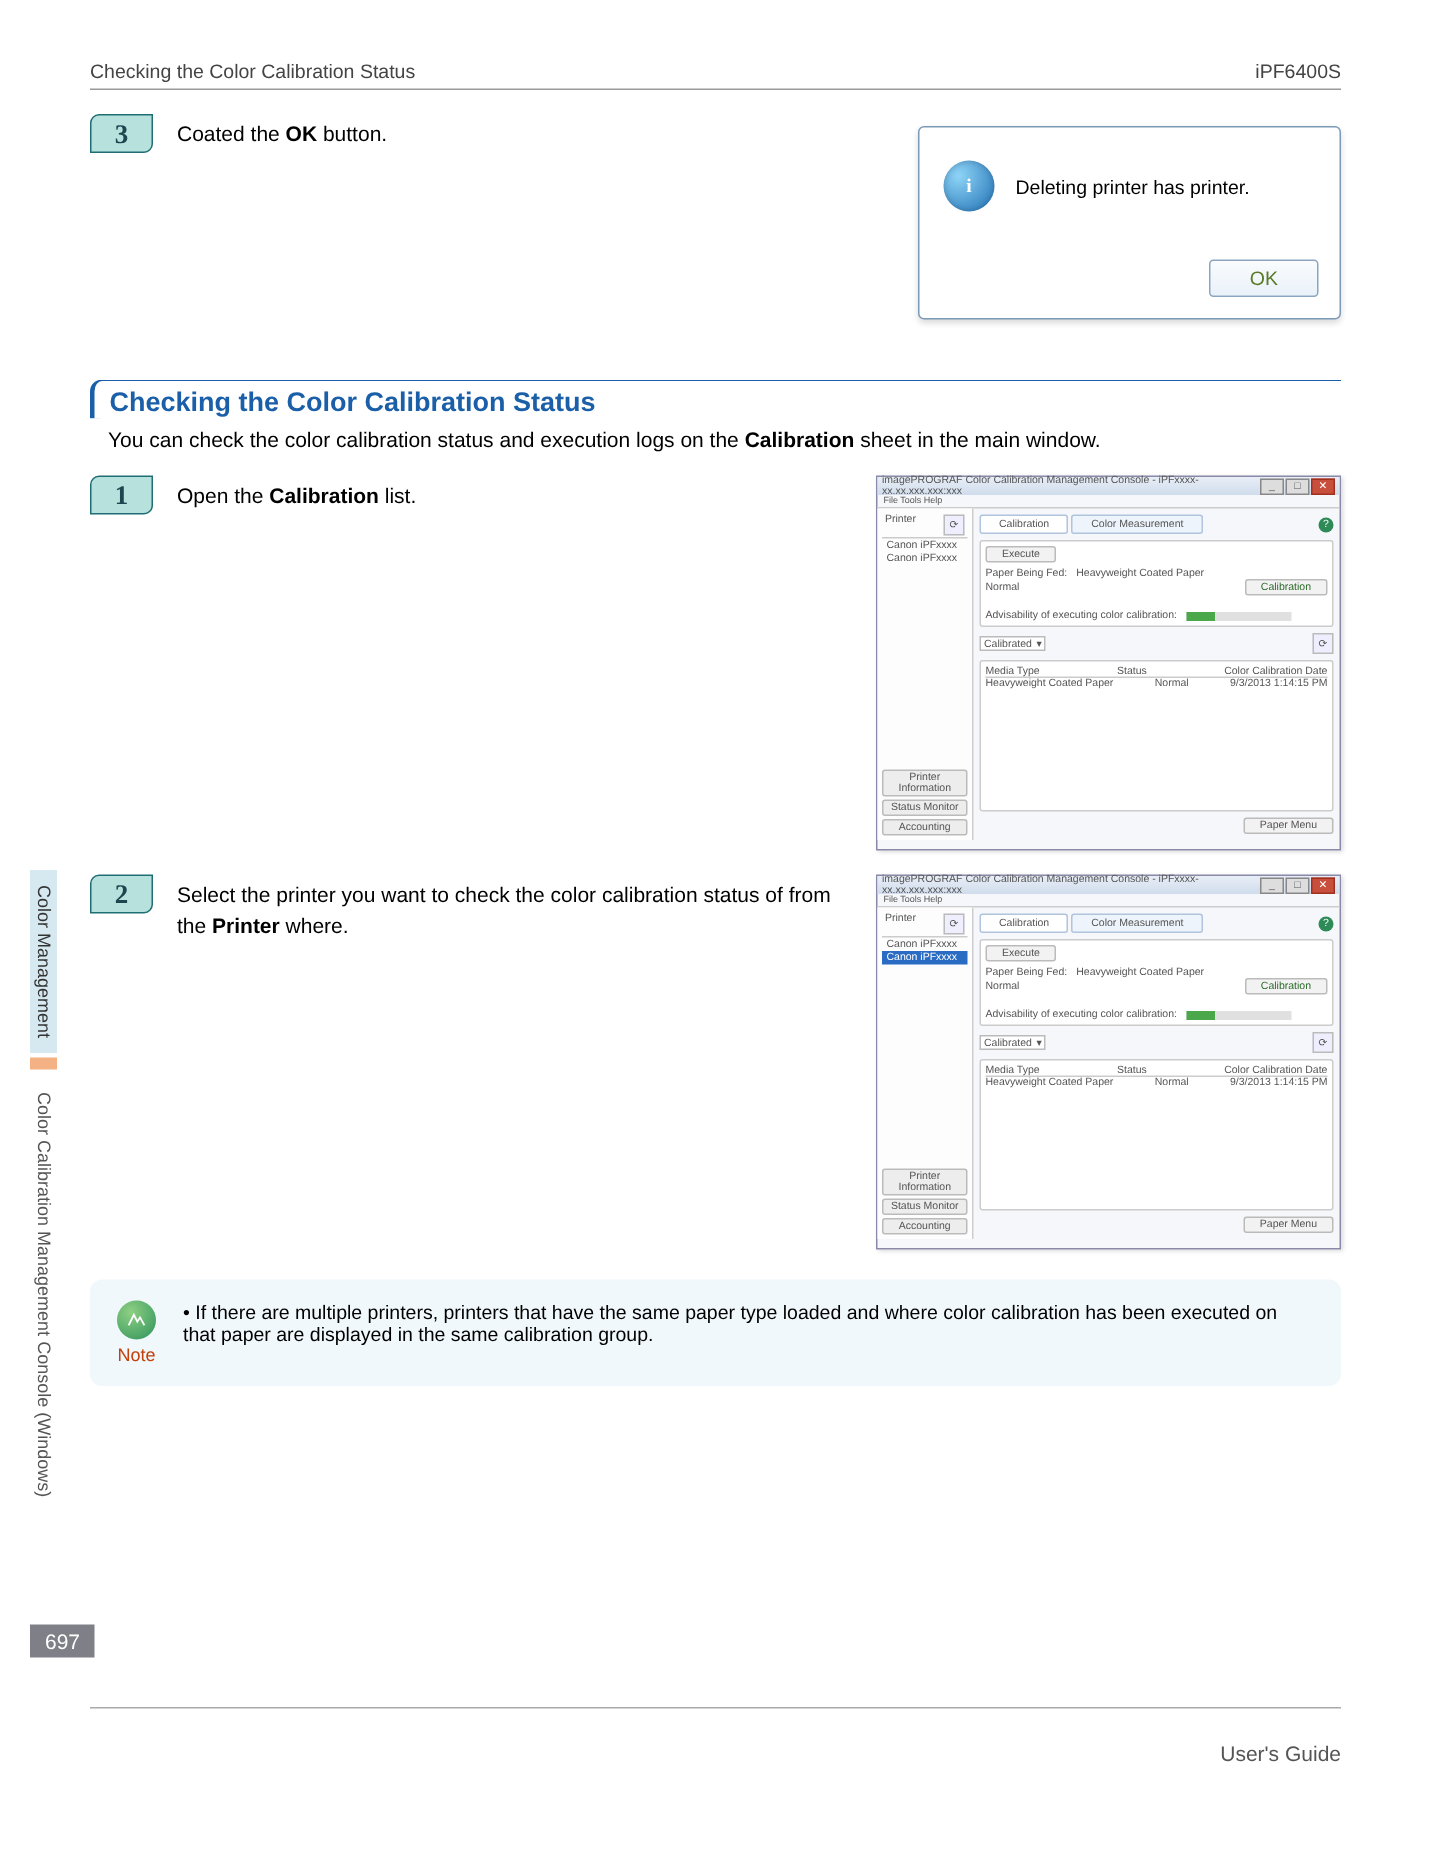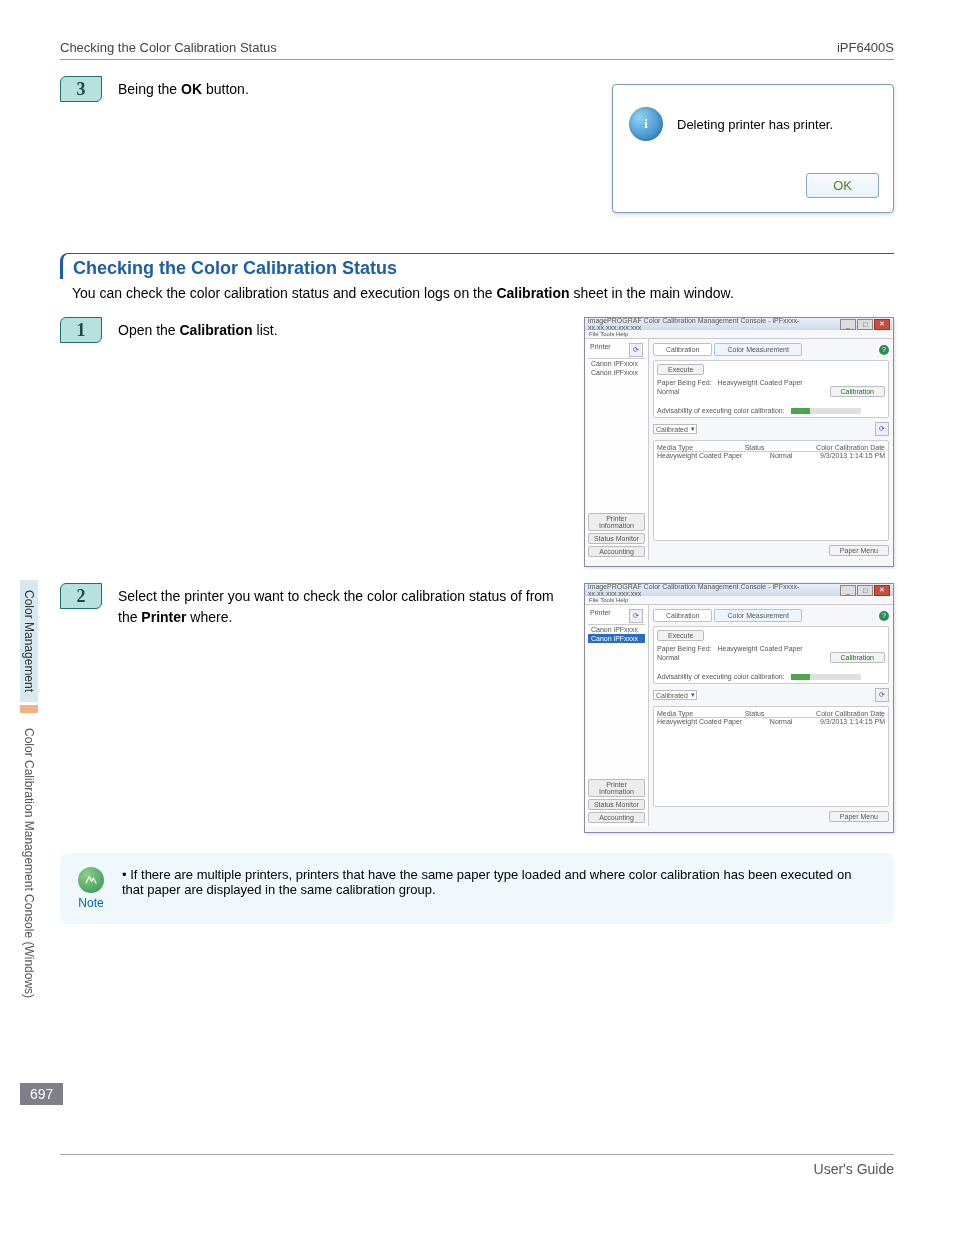--- a/index.html
+++ b/index.html
@@ -255,39 +255,39 @@
   .note-icon {
     width: 26px;
     height: 26px;
     border-radius: 50%;
     background: radial-gradient(circle at 35% 30%, #8ecf83, #2e925b);
     display: flex;
     align-items: center;
     justify-content: center;
     color: #fff;
   }
-  .note-label { color: #0369a1; font-size: 12px; }
+  .note-label { color: #c2410c; font-size: 12px; }
   .page-num-badge {
     position: absolute;
     left: 20px;
     bottom: 130px;
     background: #7f7f87;
     color: #fff;
     padding: 3px 10px;
     font-size: 14px;
   }
   .footer {
     position: absolute;
     left: 60px;
     right: 60px;
     bottom: 58px;
     border-top: 1px solid #aaa;
     display: flex;
     justify-content: flex-end;
-    padding-top: 6px;
+    padding-top: 22px;
     color: #555;
     font-size: 14px;
   }
   .win-ctrls { display:flex; gap:1px;}
   .win-ctrls span{ width:14px;height:9px;border:1px solid #888;background:#ddd;font-size:7px;display:flex;align-items:center;justify-content:center;}
   .win-ctrls .red{ background:#c94f3d;color:#fff;border-color:#a03020;}
   .fs-printer-list { flex:1; padding:3px 3px; }
   .fs-printer-list .hdr { display:flex; justify-content:space-between; border-bottom:1px solid #ccc;padding:1px 2px;}
   .fs-printer-list .item{ padding:1px 3px; }
   .fs-printer-list .item.sel{ background:#2a6cc4;color:#fff;}
@@ -312,21 +312,21 @@
   <div class="sidebar">
     <span class="sec1">Color Management</span>
     <span class="sec2">&nbsp;</span>
     <span class="sec2-text">Color Calibration Management Console (Windows)</span>
   </div>
 
   <div class="step-flex">
     <div class="step-left">
       <div class="step-num">3</div>
       <div class="step-text">
-        <span>Being the </span><b>OK</b><span> button.</span>
+        <span>Coated the </span><b>OK</b><span> button.</span>
       </div>
     </div>
     <div class="dialog">
       <div class="dialog-body">
         <span class="info-icon">i</span>
         <span>Deleting printer has printer.</span>
       </div>
       <div class="dialog-btns">
         <span class="ok-btn">OK</span>
       </div>

